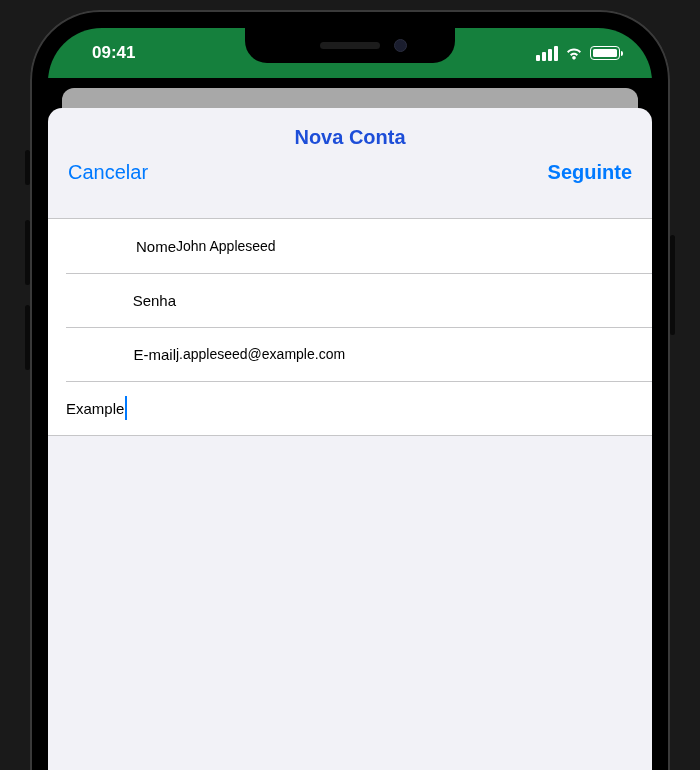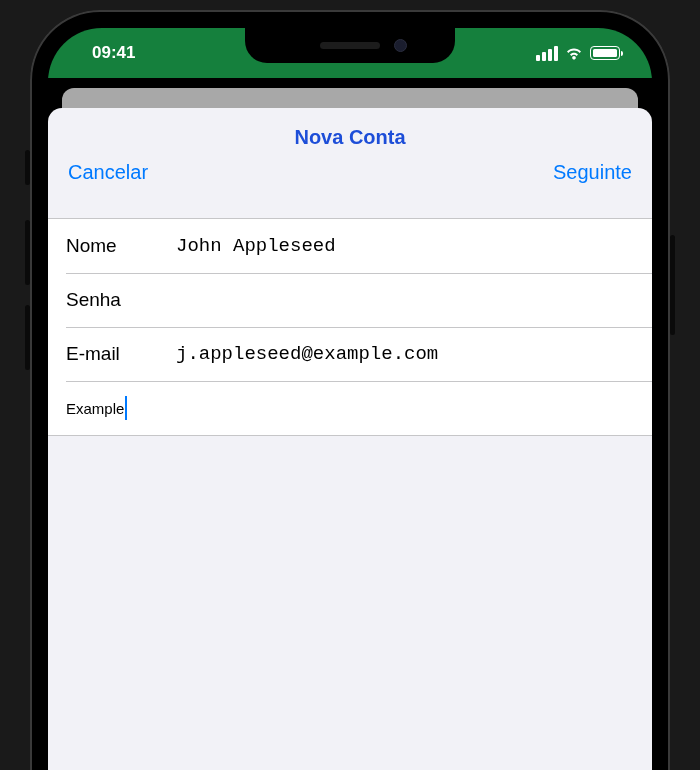--- a/index.html
+++ b/index.html
@@ -181,21 +181,21 @@
     .nav-button {
       font-size: 20px;
       color: #007aff;
       background: none;
       border: none;
       cursor: pointer;
       font-family: inherit;
       padding: 0;
     }
     .nav-button.bold {
-      font-weight: 400;
+      font-weight: 700;
     }
     .form-group {
       background: #fff;
       border-top: 0.5px solid #c6c6c8;
       border-bottom: 0.5px solid #c6c6c8;
     }
     .form-row {
       display: flex;
       align-items: center;
       min-height: 54px;
@@ -206,30 +206,31 @@
       content: '';
       position: absolute;
       top: 0;
       left: 18px;
       right: 0;
       height: 0.5px;
       background: #c6c6c8;
     }
     .form-label {
       width: 110px;
-      font-size: 19px;
+      font-size: 15px;
       color: #000;
       flex-shrink: 0;
+      text-align: right;
     }
     .form-input {
       flex: 1;
       border: none;
       outline: none;
-      font-size: 19px;
-      font-family: Liberation Mono, monospace;
+      font-size: 14px;
+      font-family: Liberation Sans, sans-serif;
       color: #000;
       background: transparent;
       padding: 0;
     }
     .form-value {
       flex: 1;
       font-size: 15px;
       color: #000;
       display: flex;
       align-items: center;

